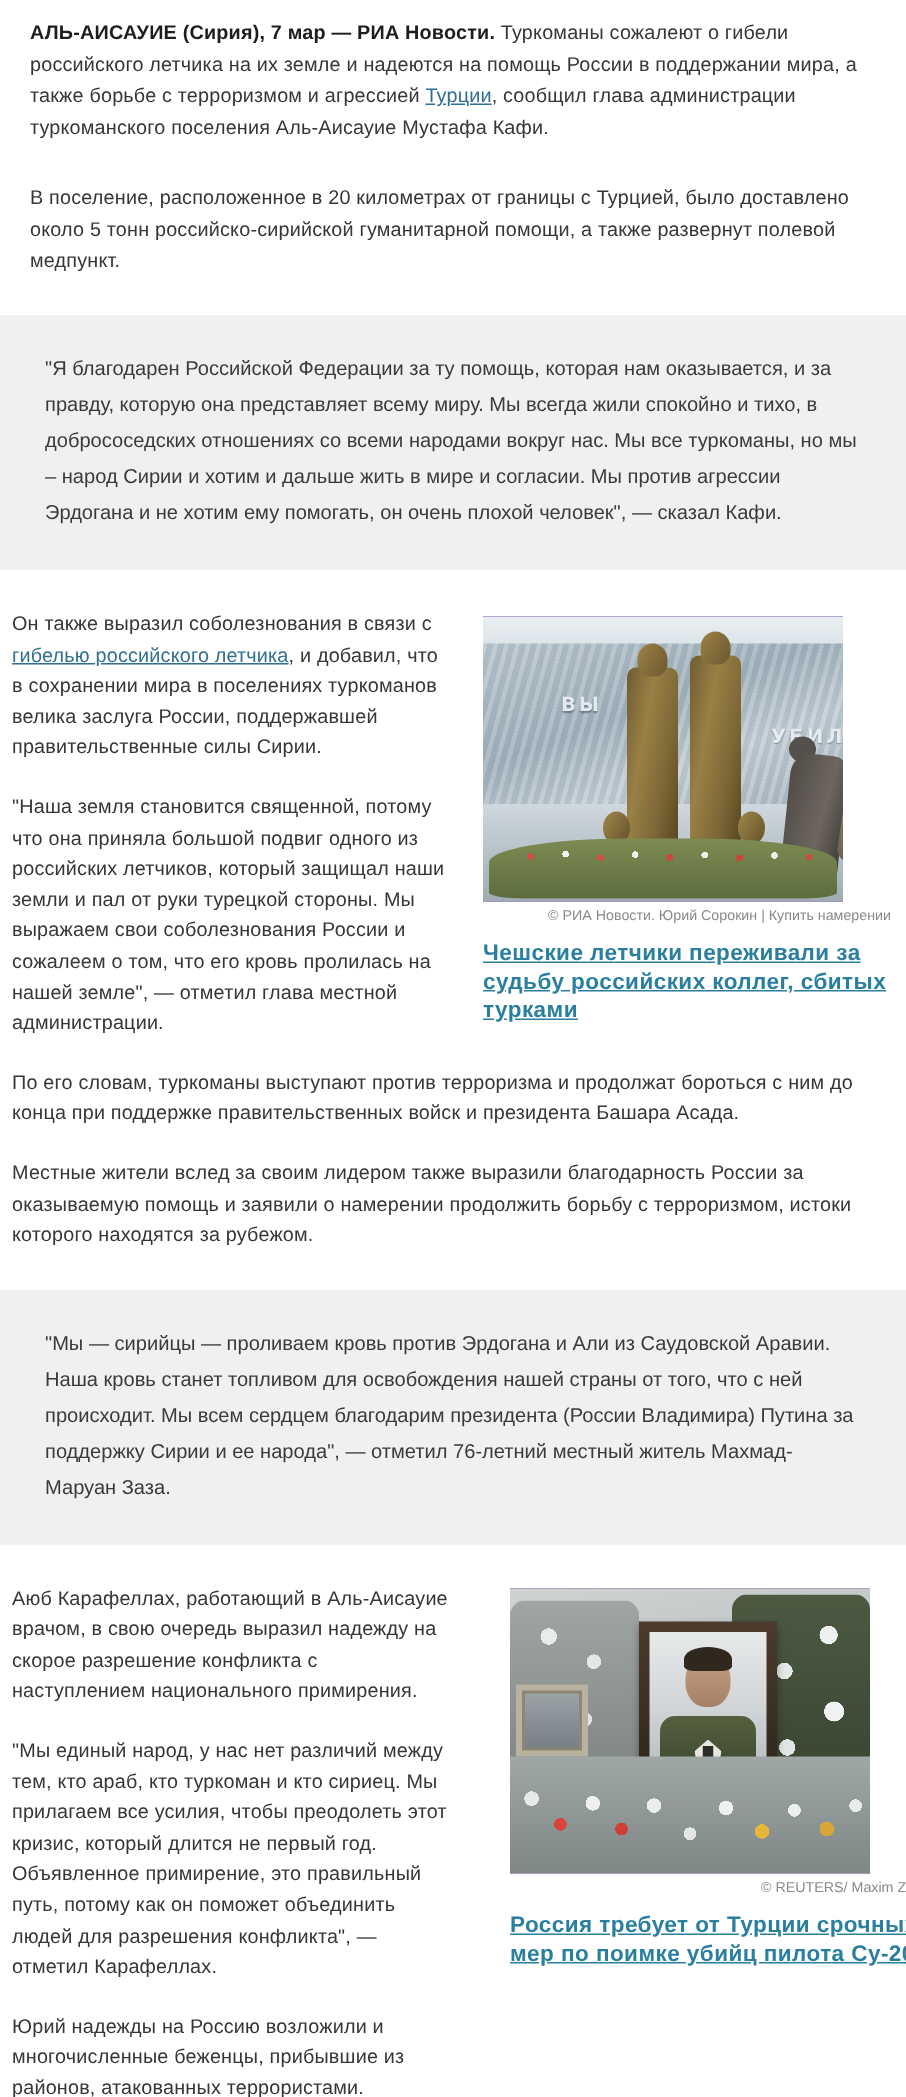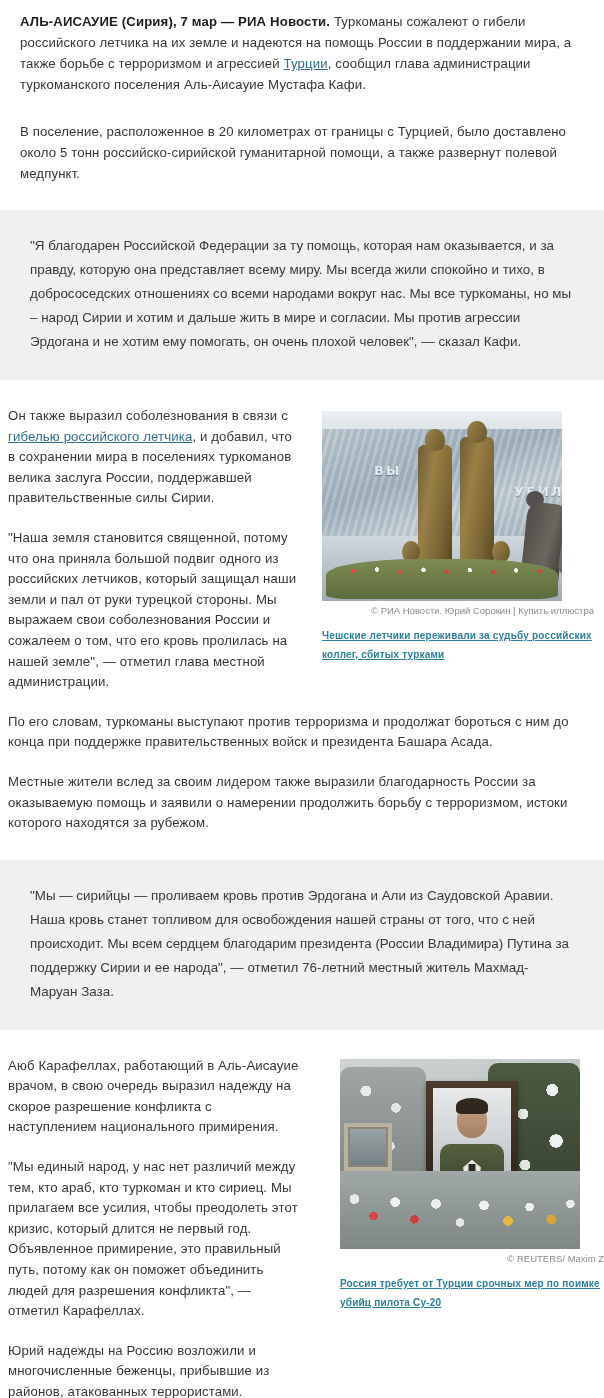--- a/index.html
+++ b/index.html
@@ -91,21 +91,21 @@
     line-height: 13px;
     color: #8a8a8a;
     text-align: right;
     padding: 3px 0 0 0;
     white-space: nowrap;
     overflow: hidden;
   }
   .figure-link {
     display: block;
     margin-top: 9px;
-    font-size: 10px;
+    font-size: 15px;
     line-height: 19px;
     font-weight: bold;
     color: #2a7f9e;
     text-decoration: underline;
     letter-spacing: 0.02em;
   }
 
   
   .photo1 { background: #aebcc6; }
   .photo1 .sky {
@@ -359,21 +359,21 @@
           <div class="head"></div>
           <div class="helmet r"></div>
         </div>
         <div class="person">
           <div class="head2"></div>
           <div class="coat"></div>
           <div class="bag"></div>
         </div>
         <div class="flowers"></div>
       </div>
-      <figcaption class="credit">© РИА Новости. Юрий Сорокин | Купить иллюстра</figcaption>
+      <figcaption class="credit">© РИА Новости. Юрий Сорокин | Купить намерении</figcaption>
       <a class="figure-link" href="#">Чешские летчики переживали за судьбу российских коллег, сбитых турками</a>
     </figure>
 
   </div>
 
   <div class="spacer-lg"></div>
 
   <div class="quote-band">
     <p>"Мы — сирийцы — проливаем кровь против Эрдогана и Али из Саудовской Аравии. Наша кровь станет топливом для освобождения нашей страны от того, что с ней происходит. Мы всем сердцем благодарим президента (России Владимира) Путина за поддержку Сирии и ее народа", — отметил 76-летний местный житель Махмад-Маруан Заза.</p>
   </div>

